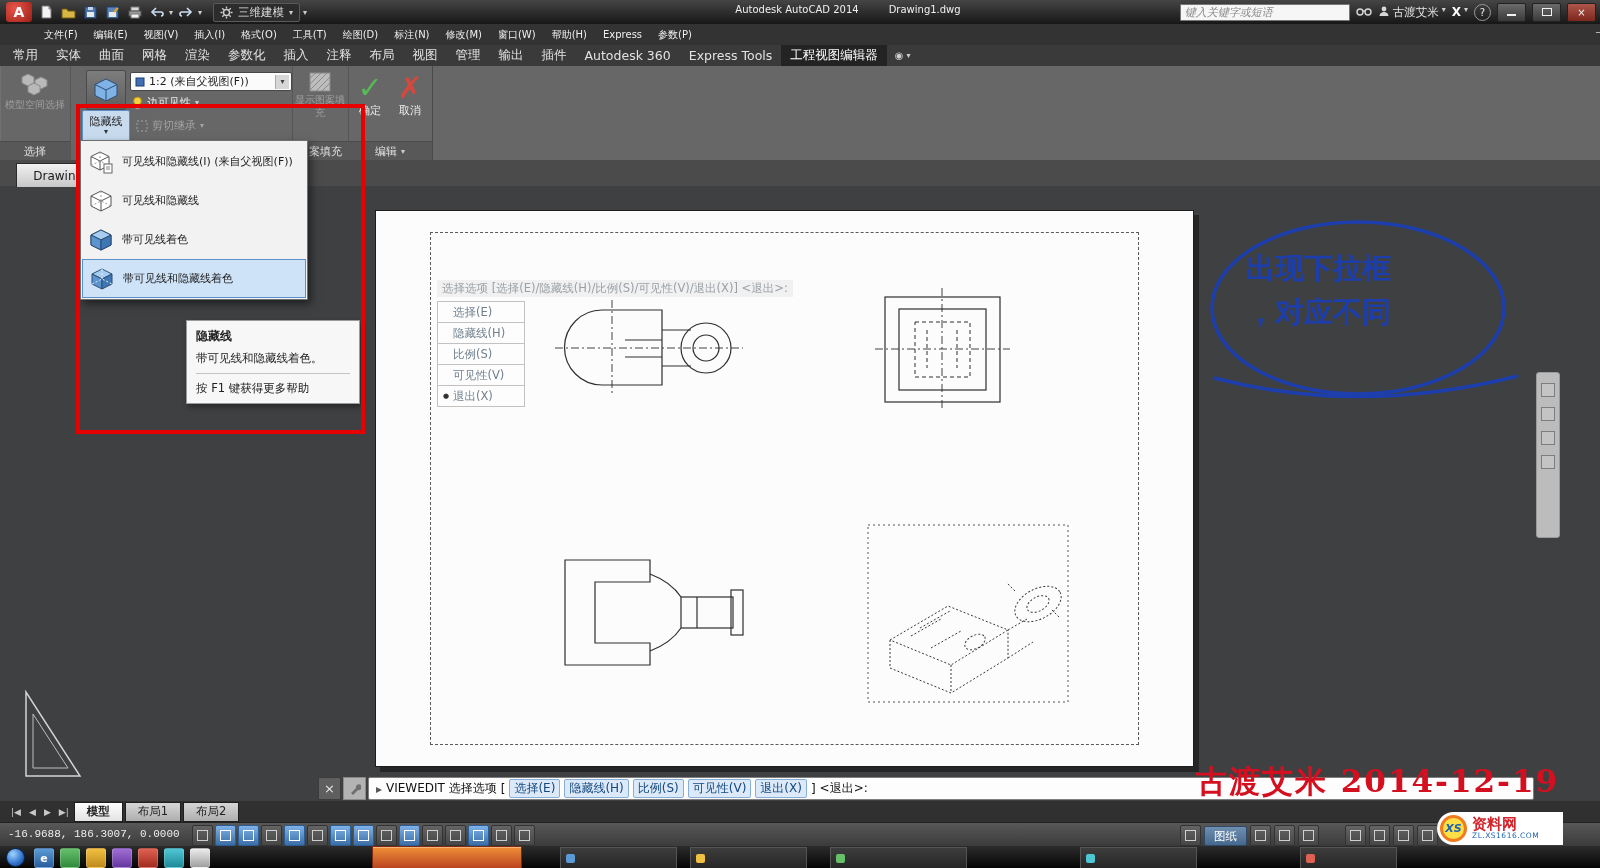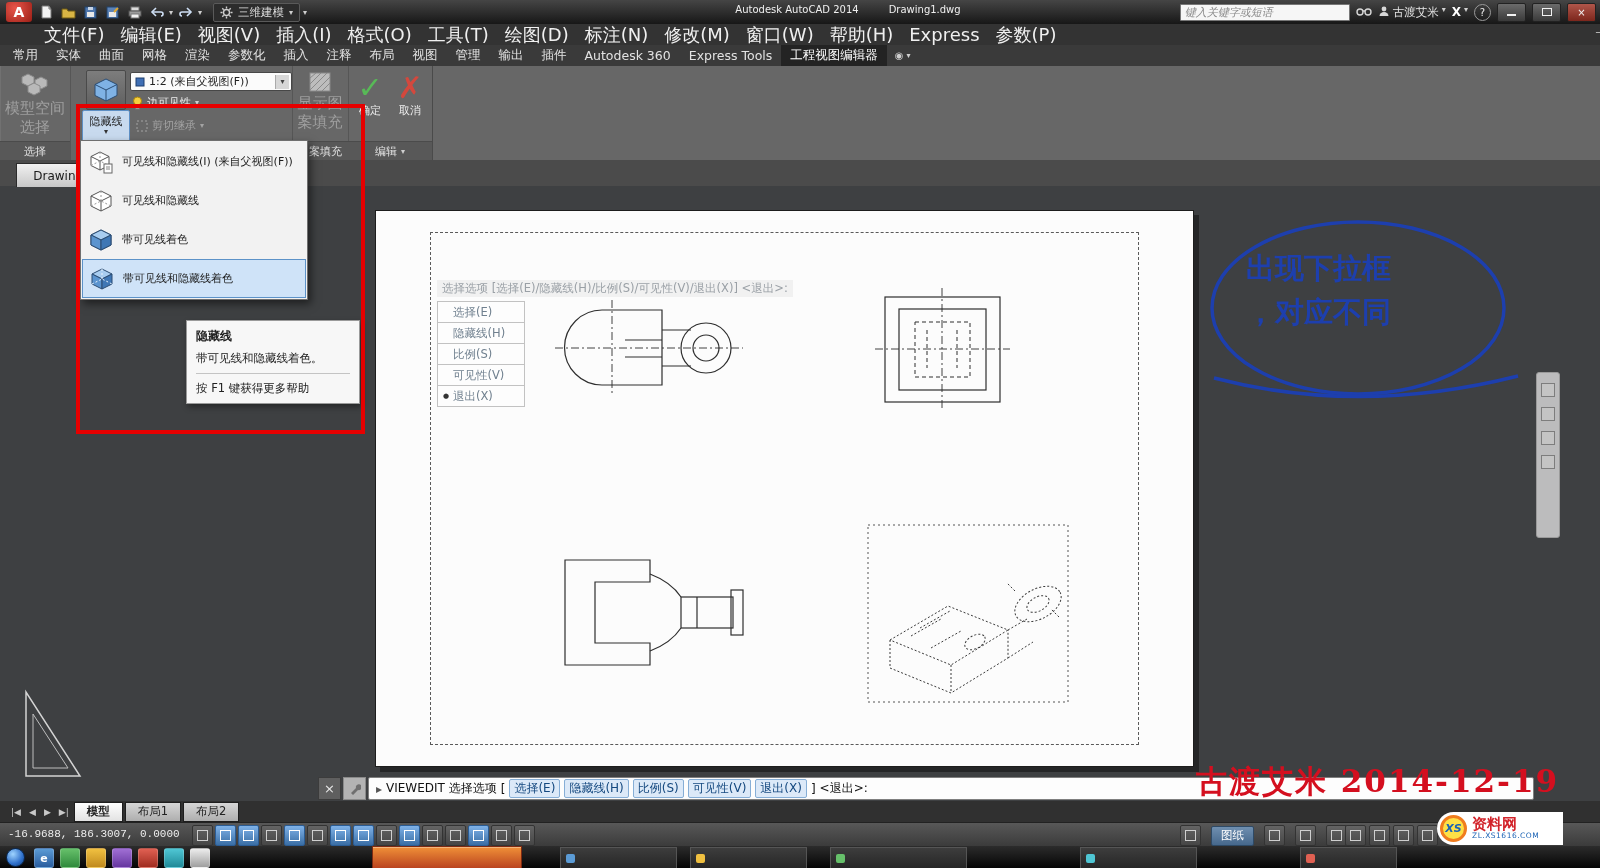--- a/index.html
+++ b/index.html
@@ -28,36 +28,36 @@
   .helpq{width:15px;height:15px;border-radius:50%;border:1px solid #9a9a9a;display:flex;align-items:center;
     justify-content:center;font-size:10px;color:#eee;}
   .winbtn{width:27px;height:17px;display:flex;align-items:center;justify-content:center;
     background:linear-gradient(#6b6b6b,#3a3a3a);border:1px solid #222;border-radius:2px;color:#f2f2f2;font-size:10px;}
   .winbtn.close{background:linear-gradient(#b0564a,#7c261c);}
   .winbtn .restore-glyph{width:8px;height:6px;border:1px solid #f2f2f2;}
   .winbtn .min-glyph{width:9px;height:2px;background:#f2f2f2;margin-top:6px;}
   
   .menu-bar{position:absolute;left:0;top:24px;width:1600px;height:21px;background:#333;
     display:flex;align-items:center;padding-left:36px;z-index:29;}
-  .menu-item{padding:0 8px;color:#f0f0f0;font-size:18px;line-height:21px;}
+  .menu-item{padding:0 8px;color:#f0f0f0;font-size:10px;line-height:21px;}
   .mwin{position:absolute;right:6px;top:3px;display:flex;gap:8px;color:#c5c5c5;font-size:10px;}
   
   .ribbon-tabs{position:absolute;left:0;top:45px;width:1600px;height:21px;background:#3a3a3a;
     display:flex;align-items:stretch;padding-left:4px;z-index:28;}
   .rtab{padding:0 9px;color:#e2e2e2;font-size:12.5px;display:flex;align-items:center;white-space:nowrap;}
   .rtab.active{background:#232323;color:#fff;}
   .rtab-extra{display:flex;align-items:center;gap:3px;padding:0 8px;color:#cfcfcf;font-size:10px;}
   
   .ribbon{position:absolute;left:0;top:66px;width:1600px;height:94px;background:#676767;z-index:27;}
   .rpanel{position:absolute;top:0;height:94px;border-right:1px solid rgba(0,0,0,.28);
     box-shadow:inset 1px 0 0 rgba(255,255,255,.07);}
   .rpanel .plabel{position:absolute;left:0;bottom:0;width:100%;height:18px;background:#585858;
     border-top:1px solid #4b4b4b;color:#e3e3e3;font-size:11px;display:flex;align-items:center;justify-content:center;gap:4px;}
   .bigbtn{display:flex;flex-direction:column;align-items:center;gap:2px;text-align:center;}
-  .bigbtn .blabel{font-size:15px;line-height:1.25;font-family:Liberation Serif, serif;}
+  .bigbtn .blabel{font-size:10px;line-height:1.25;font-family:Liberation Serif, serif;}
   .disabled-text{color:#9f9f9f;}
   .combo{position:absolute;display:flex;align-items:center;gap:4px;background:#fbfbfb;border:1px solid #474747;
     border-radius:2px;font-size:11px;color:#222;padding:0 2px 0 4px;}
   .combo .ccaret{margin-left:auto;width:13px;height:14px;background:#d7d7d7;border-left:1px solid #aaa;
     display:flex;align-items:center;justify-content:center;font-size:8px;color:#444;}
   .smallbtn{position:absolute;display:flex;align-items:center;gap:4px;font-size:11px;color:#ededed;}
   .cube-btn{position:absolute;left:16px;top:4px;width:38px;height:38px;
     background:linear-gradient(#7d7d7d,#5e5e5e);border:1px solid #4a4a4a;border-radius:2px;
     display:flex;align-items:center;justify-content:center;}
   .hidden-btn{position:absolute;left:12px;top:44px;width:46px;height:30px;background:#c8daee;
@@ -108,21 +108,21 @@
   
   .statusbar{position:absolute;left:0;top:822px;width:1600px;height:24px;
     background:linear-gradient(#585858,#3a3a3a);border-top:1px solid #222;z-index:6;}
   .coords{position:absolute;left:8px;top:5px;font-family:Liberation Mono, monospace;
     font-size:11px;color:#ececec;}
   .tgl-row{position:absolute;left:192px;top:2px;display:flex;gap:2px;}
   .tgl{width:19px;height:19px;border-radius:2px;background:linear-gradient(#646464,#464646);
     border:1px solid #333;display:flex;align-items:center;justify-content:center;color:#cfcfcf;}
   .tgl.on{background:linear-gradient(#7fb2e8,#3a6ea5);border-color:#2b5c94;color:#fff;}
   .tgl i{display:block;width:9px;height:9px;border:1px solid currentColor;}
-  .st-right{position:absolute;left:1180px;top:2px;display:flex;gap:10px;align-items:center;}
+  .st-right{position:absolute;left:1180px;top:2px;display:flex;gap:3px;align-items:flex-end;}
   .paper-btn{height:18px;padding:0 9px;display:flex;align-items:center;font-size:11.5px;color:#fff;
     background:linear-gradient(#6f8fb0,#46688c);border:1px solid #2e4a66;border-radius:2px;}
   .st-right2{position:absolute;left:1345px;top:2px;display:flex;gap:3px;}
   
   .taskbar{position:absolute;left:0;top:846px;width:1600px;height:22px;
     background:linear-gradient(#2c2c2c,#050505);z-index:7;}
   .orb{position:absolute;left:6px;top:2px;width:17px;height:17px;border-radius:50%;
     background:radial-gradient(circle at 35% 30%,#9fd4ff,#2e6fca 60%,#123c77);border:1px solid #0a2a55;}
   .tb-ico{position:absolute;top:2px;width:18px;height:18px;border-radius:3px;border:1px solid rgba(255,255,255,.2);
     display:flex;align-items:center;justify-content:center;color:#fff;font-size:11px;font-weight:bold;}

